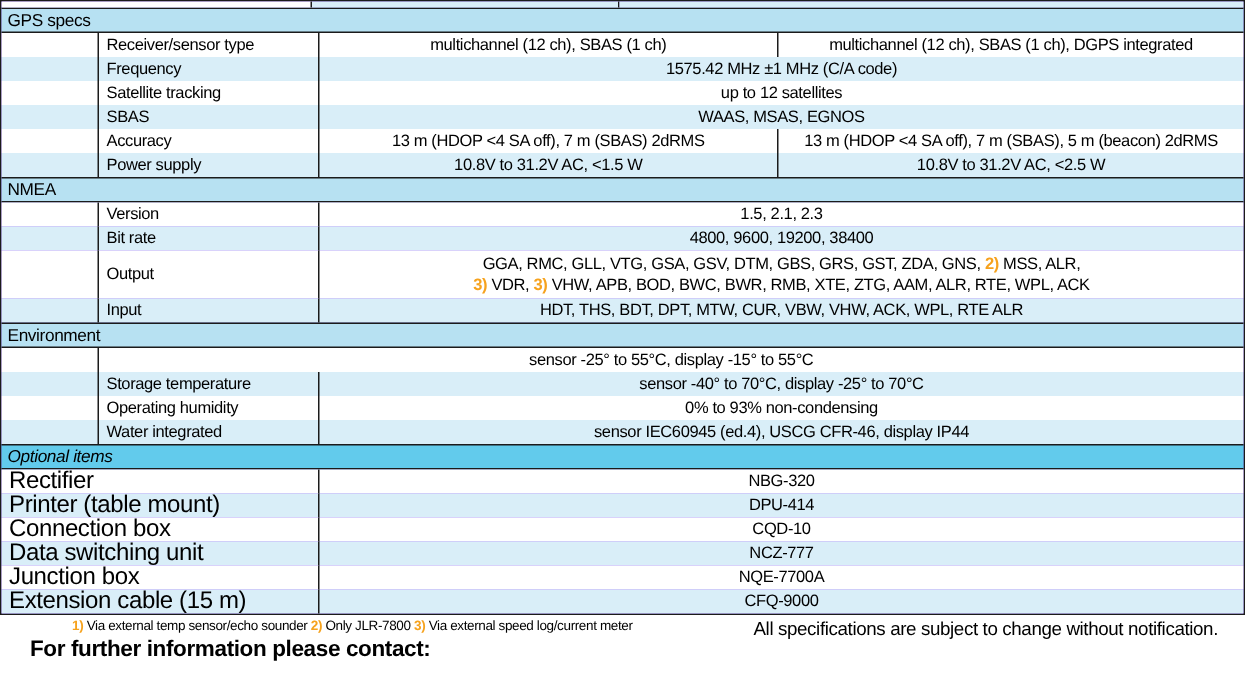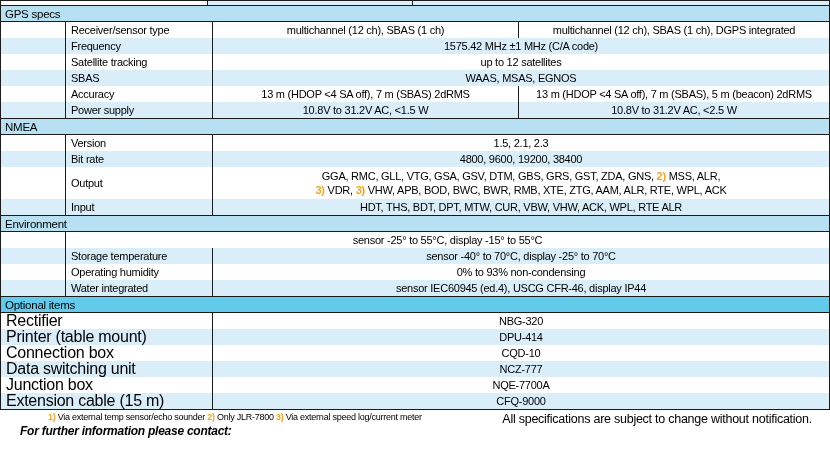--- a/index.html
+++ b/index.html
@@ -29,21 +29,21 @@
   .blue{background:var(--row-blue);}
   .section-header{
     height:17px;
     background:var(--header-blue);
     border-top:1.5px solid var(--border-black);
     border-bottom:1.5px solid var(--border-black);
     display:flex;align-items:center;
     padding-left:4px;
     font-size:11.5px;
   }
-  .section-header.cyan{background:var(--optional-header-cyan);}
+  .section-header.cyan{background:var(--optional-header-cyan);font-style:italic;}
   .section-header:first-child{border-top:none;}
   .cA{width:65px;flex:0 0 65px;border-right:1.5px solid var(--border-black);}
   .cB{
     width:147px;flex:0 0 147px;
     border-right:1.5px solid var(--border-black);
     display:flex;align-items:center;padding-left:5px;
     font-size:11px;white-space:nowrap;
   }
   .cL{
     width:212px;flex:0 0 212px;
@@ -66,21 +66,21 @@
   .pc1{width:207px;flex:0 0 207px;background:#fff;border-right:1.5px solid var(--border-black);}
   .pc2{width:205px;flex:0 0 205px;background:var(--row-blue);border-right:1.5px solid var(--border-black);}
   .pc3{flex:1 1 auto;background:var(--row-blue);}
   .marker{color:var(--accent-orange);font-weight:bold;}
   .footer{
     display:flex;justify-content:space-between;align-items:flex-start;
     padding:2px 1px 0 2px;
   }
   .notes{font-size:9px;white-space:nowrap;margin-left:46px;}
   .contact{
-    font-size:12px;font-weight:bold;font-style:italic;
+    font-size:15px;font-weight:bold;
     margin-left:18px;margin-top:2px;white-space:nowrap;
   }
   .notice{font-size:12.5px;white-space:nowrap;text-align:right;padding-right:17px;}
 </style>
 </head>
 <body>
 
 <div class="spec-table">
 
   <div class="row partial">

